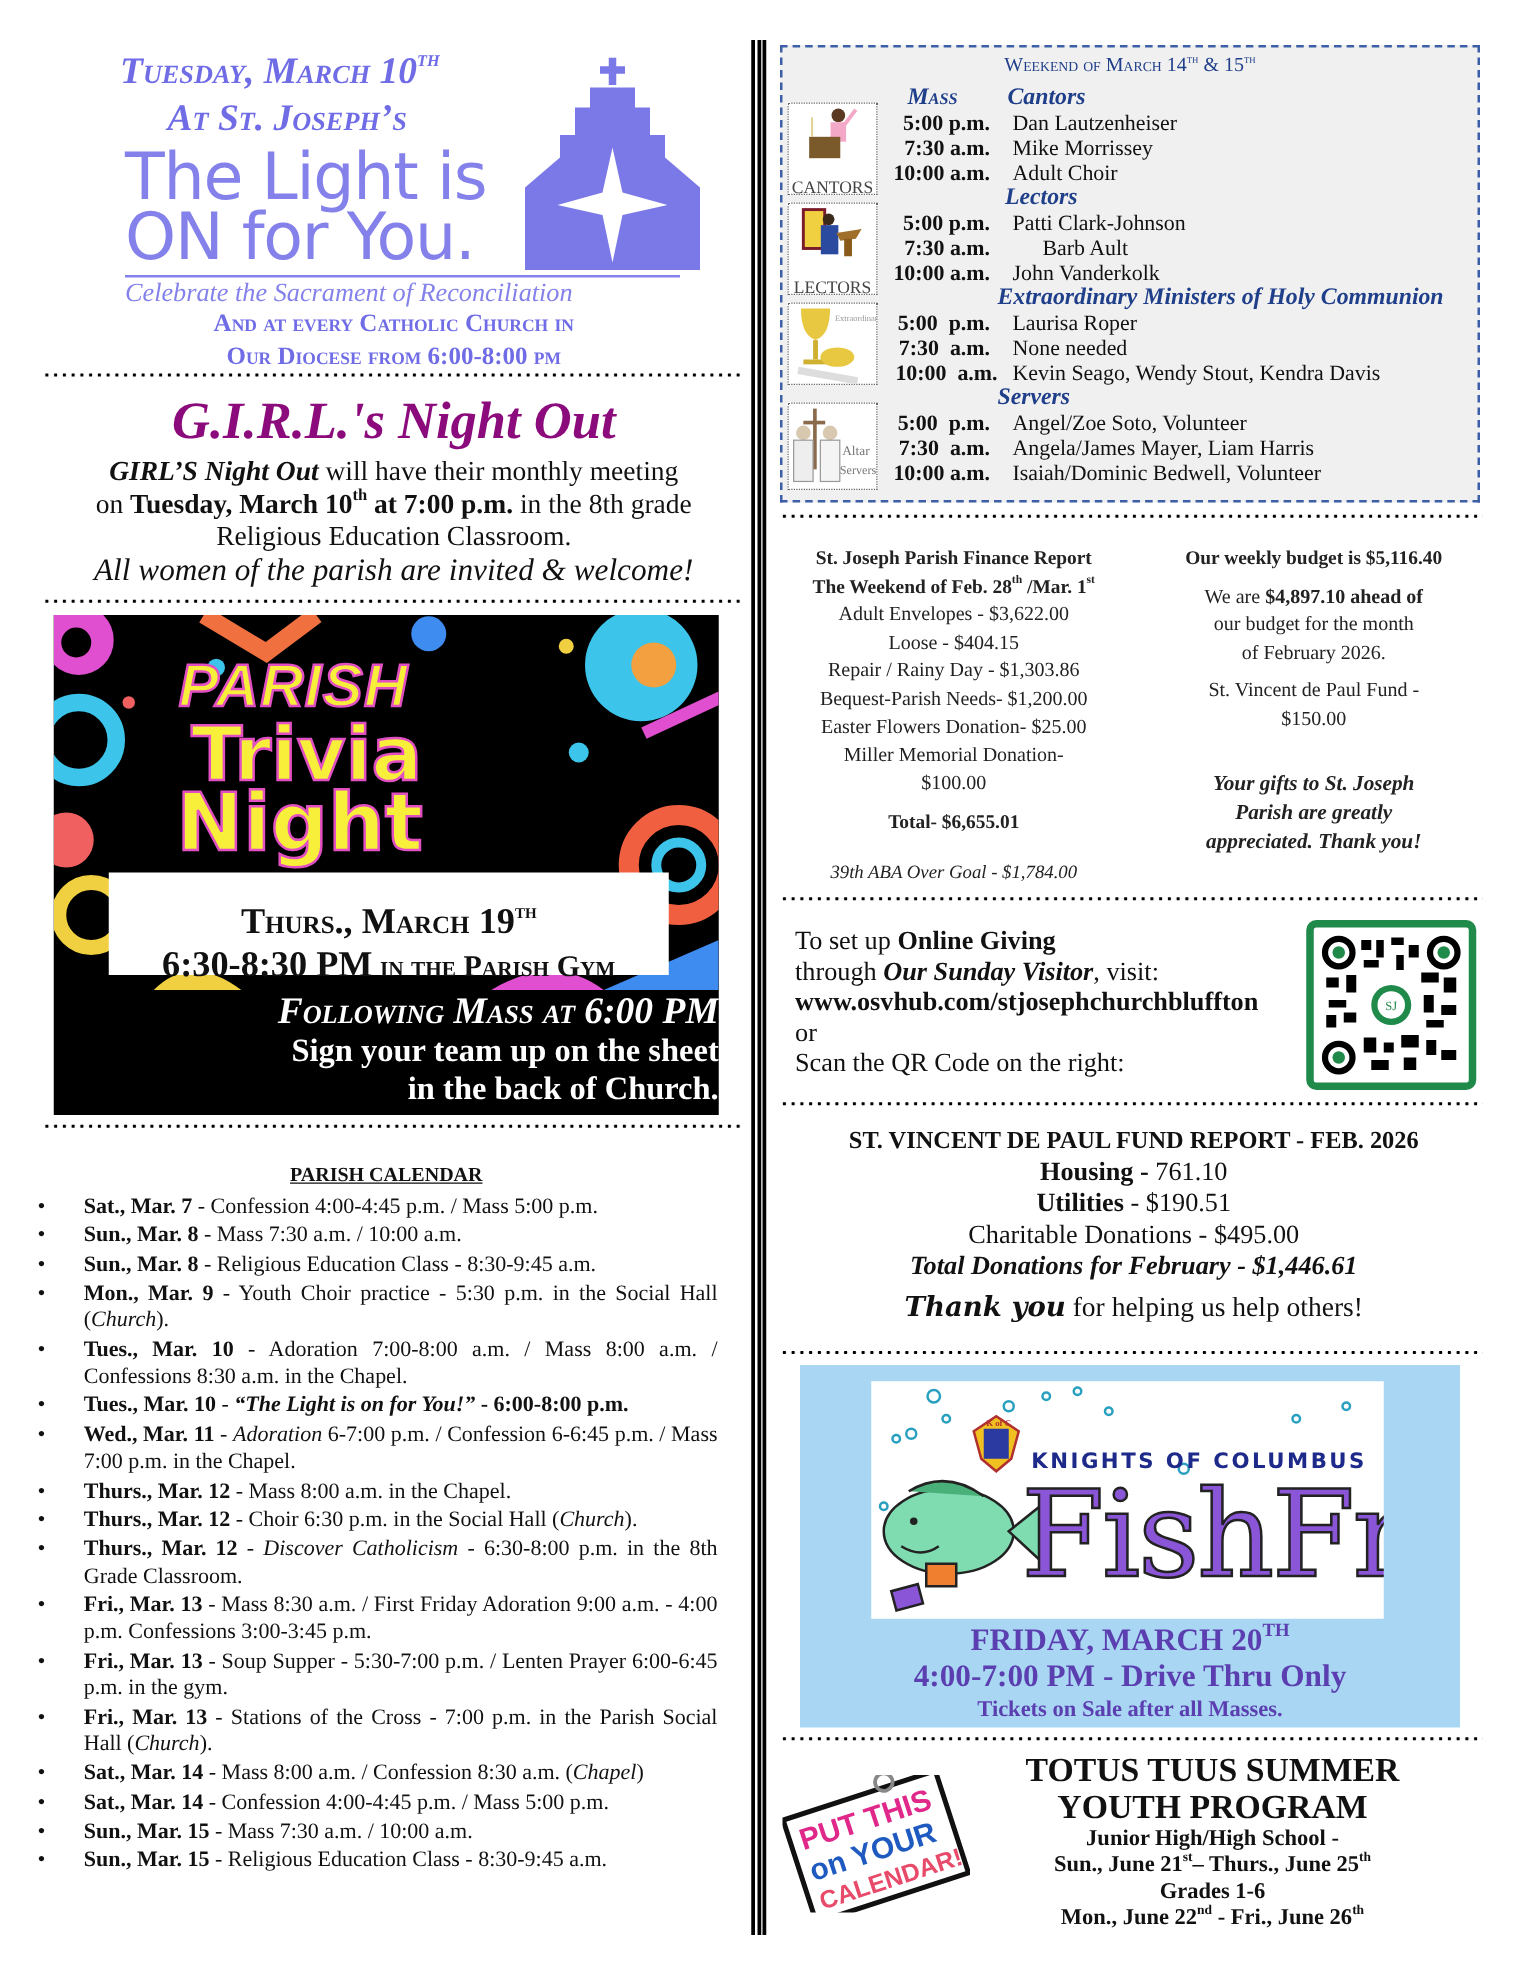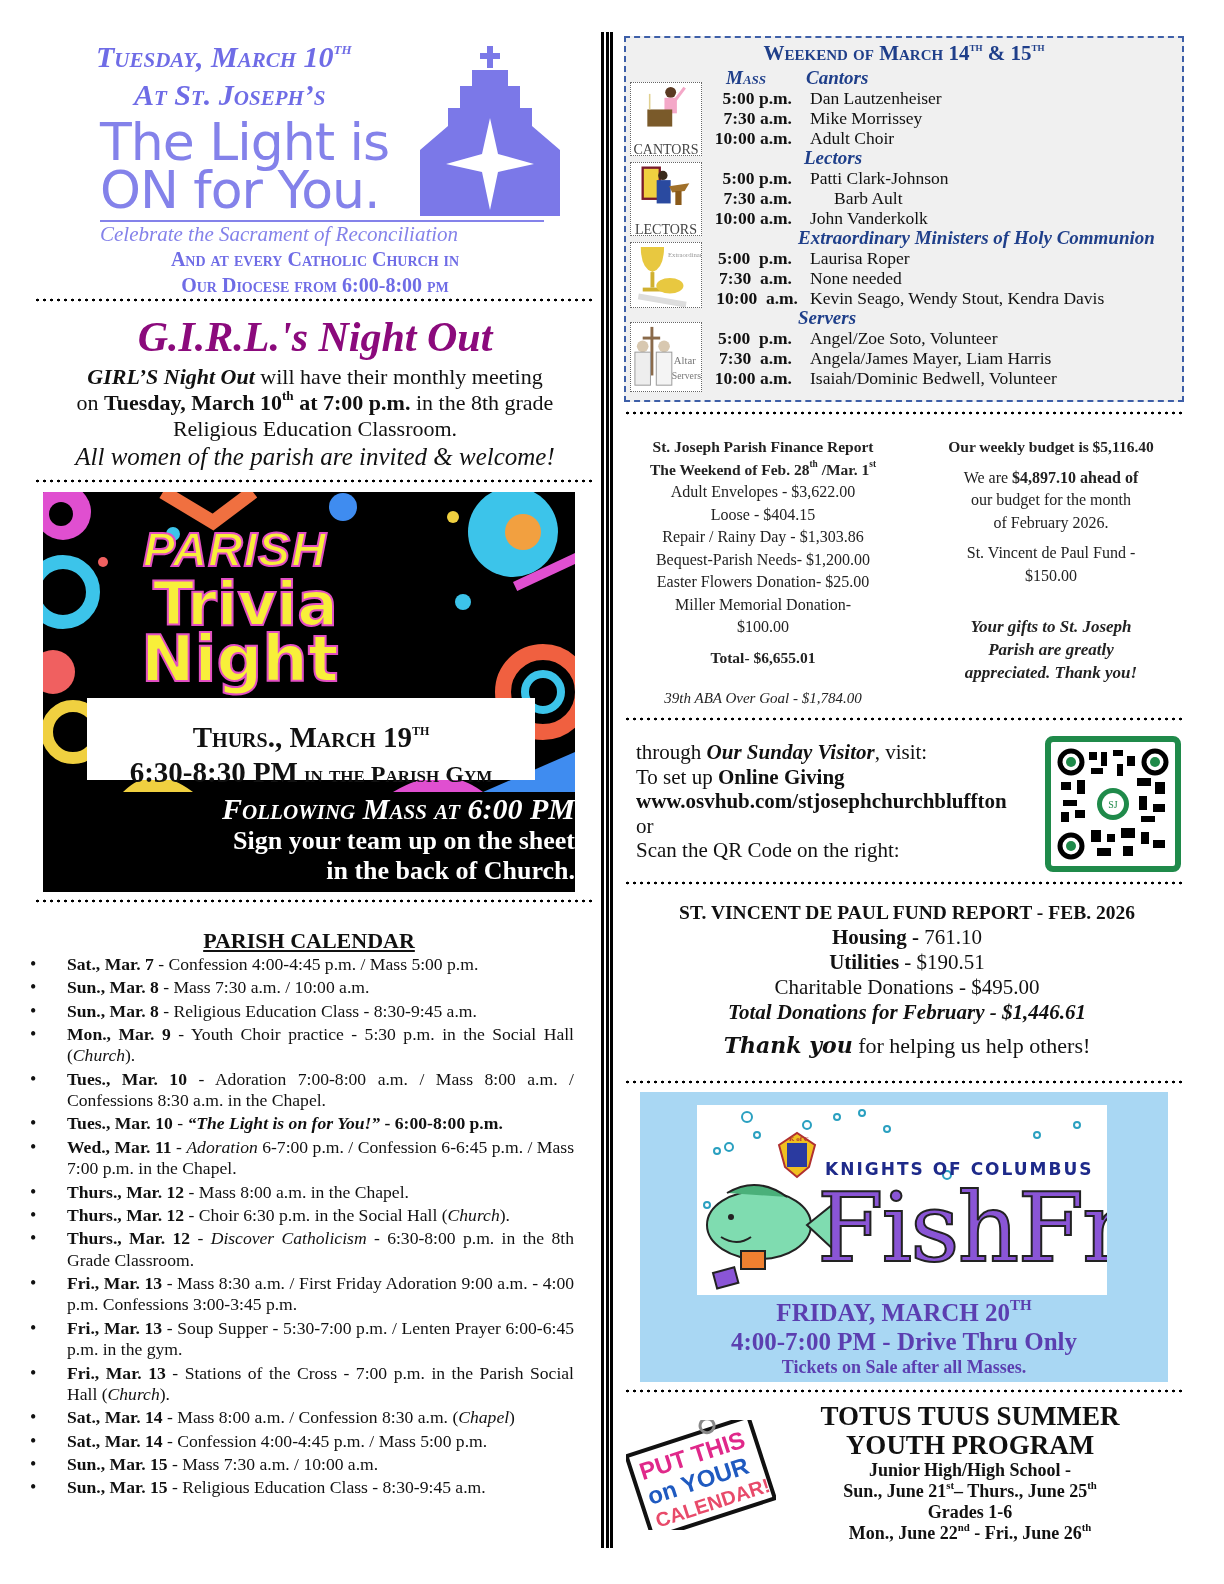--- a/index.html
+++ b/index.html
@@ -42,30 +42,30 @@
   .trivia .datebox { position: absolute; left: 44px; top: 206px; width: 448px; height: 82px; background: #fff; text-align: center; padding-top: 22px; }
   .trivia .datebox .d1 { font-size: 29px; font-weight: bold; font-variant: small-caps; line-height: 34px; }
   .trivia .datebox .d2 { font-size: 29px; font-weight: bold; line-height: 36px; }
   .trivia .datebox .d2 span { font-variant: small-caps; font-size: 24px; }
   .trivia .foot { position: absolute; left: 0; top: 300px; width: 532px; text-align: right; color: #fff; font-weight: bold; }
   .trivia .foot .f1 { font-size: 30px; font-style: italic; font-variant: small-caps; line-height: 34px; }
   .trivia .foot .f2 { font-size: 26px; line-height: 30px; }
 
   
   .calendar { position: absolute; left: 30px; top: 928px; width: 544px; }
-  .calendar h3 { text-align: center; font-size: 22px; font-weight: bold; text-decoration: underline; line-height: 26px; margin-left: 14px; }
+  .calendar h3 { text-align: center; font-size: 16px; font-weight: bold; text-decoration: underline; line-height: 26px; margin-left: 14px; }
   .calendar ul { list-style: none; }
   .calendar li { position: relative; padding-left: 37px; font-size: 17.6px; line-height: 21.5px; text-align: justify; margin-bottom: 1.8px; }
   .calendar li::before { content: "\2022"; position: absolute; left: 0; top: 0; font-size: 18px; }
   .calendar li b { font-weight: bold; }
 
   
   .weekend { position: absolute; left: 624px; top: 36px; width: 560px; height: 366px; background: #f0f0f0;
     border: 2px dashed #3d5fa8; border-style: dashed; }
-  .weekend h3 { text-align: center; font-size: 21px; font-weight: bold; font-variant: small-caps; color: #1f3f8a; line-height: 26px; margin-top: 2px; }
+  .weekend h3 { text-align: center; font-size: 16px; font-weight: normal; font-variant: small-caps; color: #1f3f8a; line-height: 26px; margin-top: 2px; }
   .wk-row { position: absolute; font-size: 17.5px; line-height: 20px; }
   .wk-time { position: absolute; font-weight: bold; text-align: right; width: 80px; }
   .wk-name { position: absolute; left: 102px; white-space: nowrap; }
   .wk-head { position: absolute; font-size: 19px; font-weight: bold; font-style: italic; color: #1f3f8a; line-height: 20px; white-space: nowrap; }
   .wk-img { position: absolute; left: 4px; width: 72px; border: 1px dotted #666; background: #fff; }
 
   
   .finance { position: absolute; left: 624px; top: 436px; width: 278px; text-align: center; font-size: 16px; line-height: 22.5px; color: #222; }
   .finance .fh { font-weight: bold; font-size: 15.5px; }
   .finance .tot { font-weight: bold; font-size: 15.5px; margin-top: 8px; }
@@ -332,22 +332,22 @@
   <div class="gifts">
     <div>Your gifts to St. Joseph</div>
     <div>Parish are greatly</div>
     <div>appreciated. Thank you!</div>
   </div>
 </section>
 
 <div class="dotrule" style="left:624px; top:717px; width:562px;"></div>
 
 <section class="giving">
+  <div><span>To set up </span><b>Online Giving</b></div>
   <div><span>through </span><b><i>Our Sunday Visitor</i></b><span>, visit:</span></div>
-  <div><span>To set up </span><b>Online Giving</b></div>
   <div style="font-weight:bold;">www.osvhub.com/stjosephchurchbluffton</div>
   <div>or</div>
   <div>Scan the QR Code on the right:</div>
 </section>
 
 <div class="qr">
   <svg viewBox="0 0 112 112" width="112" height="112">
     <circle cx="14" cy="14" r="11" fill="none" stroke="#000" stroke-width="5"></circle>
       <circle cx="14" cy="14" r="5" fill="#1f8a4a"></circle>
     <circle cx="98" cy="14" r="11" fill="none" stroke="#000" stroke-width="5"></circle>

